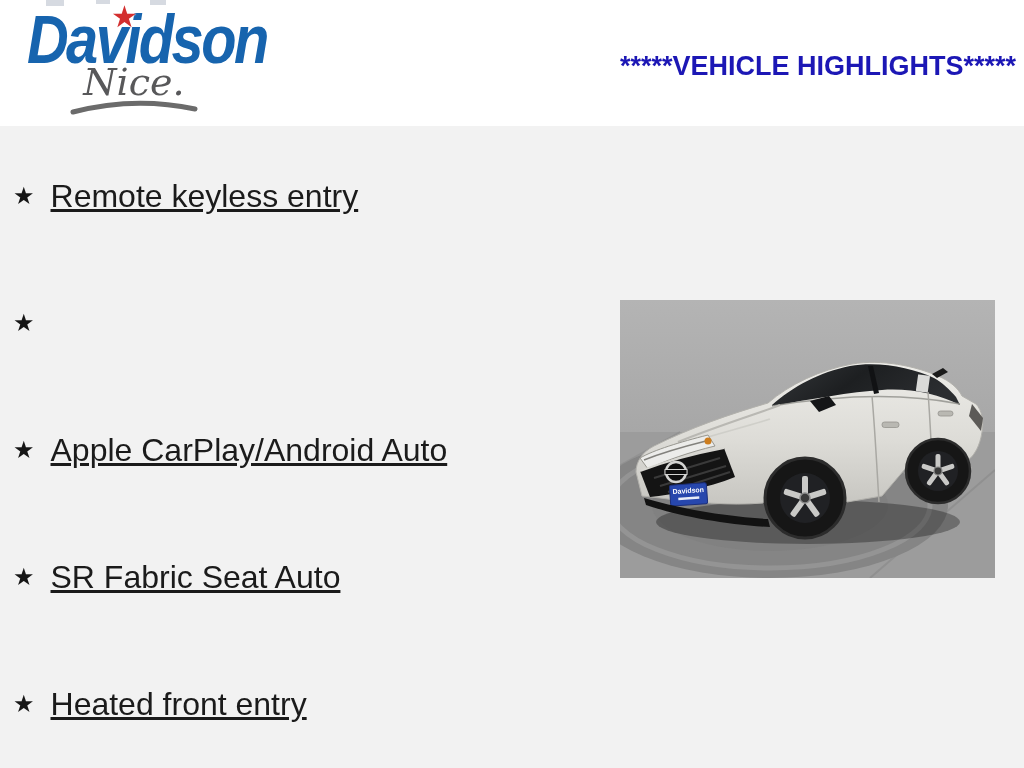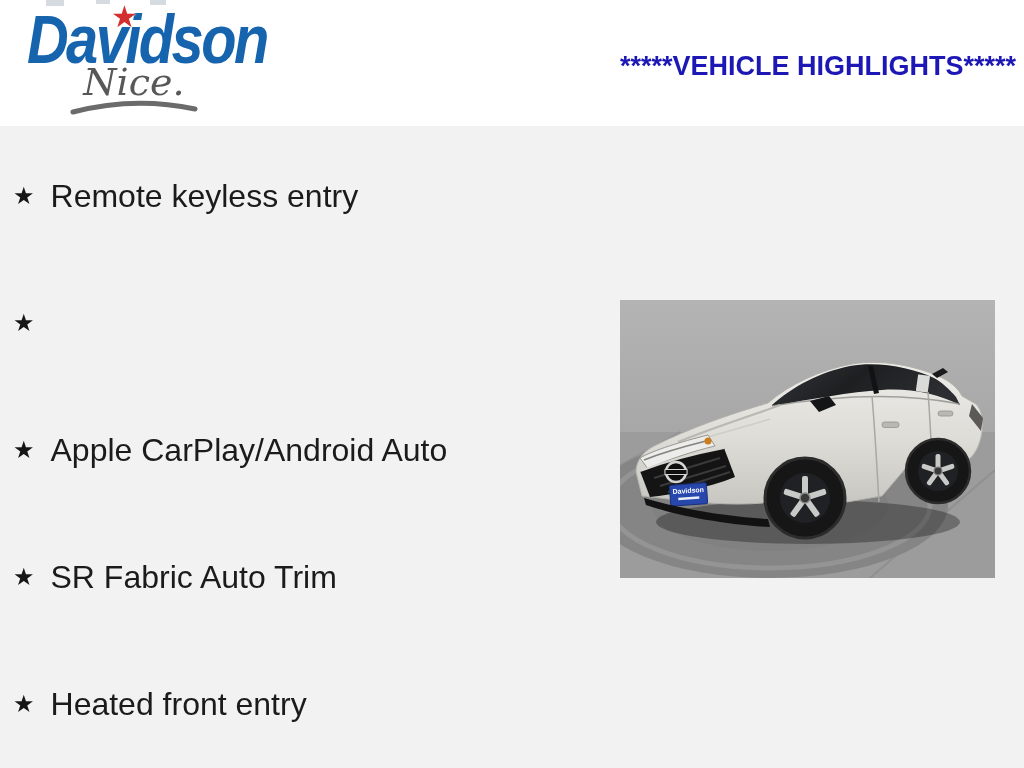--- a/index.html
+++ b/index.html
@@ -75,20 +75,21 @@
   .star-bullet {
     font-size: 24px; line-height: 24px;
     color: #161616;
     margin-right: 16px;
     flex: 0 0 auto;
   }
   .highlight-text {
     font-size: 32px; line-height: 38px;
     color: var(--text-black, #1b1b1b);
     white-space: nowrap;
+    text-decoration: underline;
   }
 
   
   .vehicle-photo {
     position: absolute; left: 620px; top: 300px;
     width: 375px; height: 278px;
     overflow: hidden;
   }
   .vehicle-photo svg { display: block; }
 </style>
@@ -120,21 +121,21 @@
     </li>
     <li class="highlight-item">
       <span class="star-bullet">★</span>
     </li>
     <li class="highlight-item">
       <span class="star-bullet">★</span>
       <span class="highlight-text">Apple CarPlay/Android Auto</span>
     </li>
     <li class="highlight-item">
       <span class="star-bullet">★</span>
-      <span class="highlight-text">SR Fabric Auto Trim</span>
+      <span class="highlight-text">SR Fabric Seat Auto</span>
     </li>
     <li class="highlight-item">
       <span class="star-bullet">★</span>
       <span class="highlight-text">Heated front entry</span>
     </li>
   </ul>
 </div>
 
 <div class="vehicle-photo">
   <svg width="375" height="278" viewBox="0 0 375 278">

